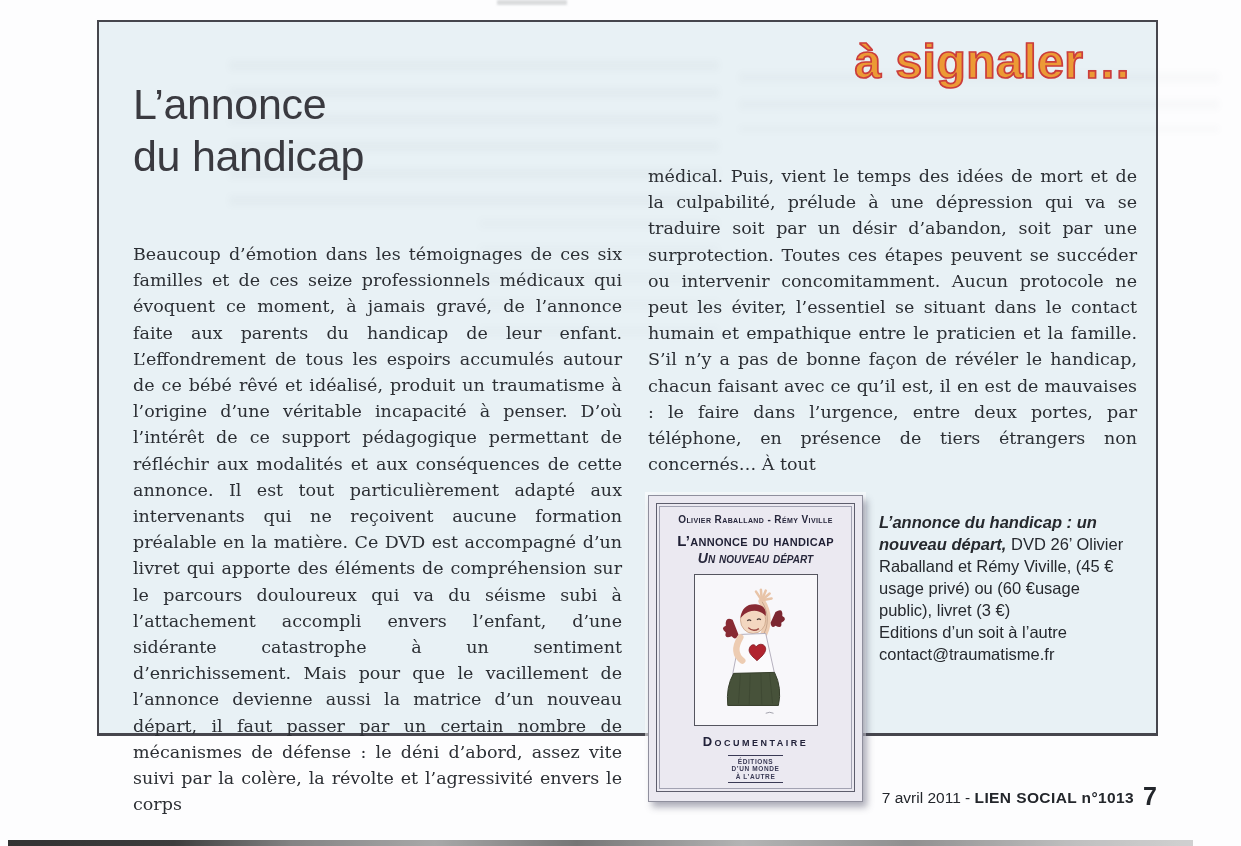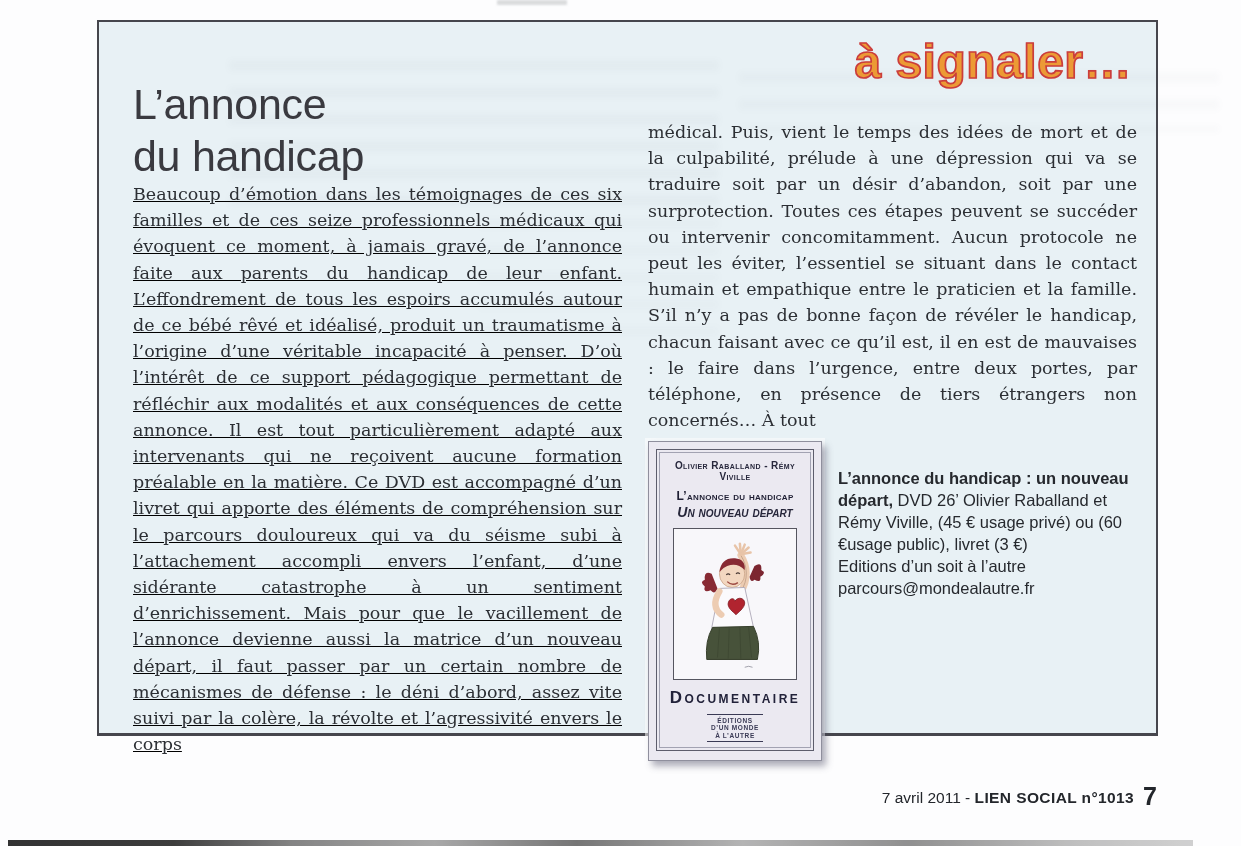--- a/index.html
+++ b/index.html
@@ -37,73 +37,73 @@
   .title {
     position:absolute; left:133px; top:78px; width:489px;
     font-size:43px; line-height:52px; font-weight:500;
     color:#3a3a40; letter-spacing:-0.3px;
   }
   .title span { display:block; }
   
   .body-text {
     font-family:"DejaVu Serif", serif;
     font-size:17.5px; line-height:26.2px;
-    color:#2c2f34; text-align:justify;
-  }
-  .left-col  { position:absolute; left:133px; top:181px; width:489px;text-decoration:underline; }
+    color:#2c2f34; text-align:justify;margin-top:44px;
+  }
+  .left-col  { position:absolute; left:133px; top:197px; width:489px; }
   .right-col { position:absolute; left:648px; top:119px; width:489px; }
   
-  .cover { float:left; width:174px; margin:8px 16px 4px 0; }
+  .cover { float:left; width:215px; margin:18px 16px 4px 0; }
   .cover-card {
     background:#ebe9f1; border:1px solid #8f8f9d;
     box-shadow:4px 5px 7px rgba(70,70,95,0.45), 0 0 0 3px rgba(255,255,255,0.55);
     padding:7px 7px 9px;
   }
   .cover-frame {
     position:relative; border:1px solid #5d5d6c;
     padding:10px 6px 8px; text-align:center;
   }
   .cover-frame::before {
     content:""; position:absolute; inset:2px;
     border:1px solid #a2a2b2; pointer-events:none;
   }
   .cover-authors {
     font-variant:small-caps; font-weight:700; font-size:10px;
     letter-spacing:0.4px; color:#27273c; margin-bottom:7px;
   }
   .cover-title {
-    font-variant:small-caps; font-weight:700; font-size:12px;
+    font-variant:small-caps; font-weight:700; font-size:15px;
     letter-spacing:0.3px; color:#1f1f34;
   }
   .cover-subtitle {
     font-variant:small-caps; font-weight:700; font-style:italic;
     font-size:14px; color:#26263a; margin:1px 0 8px;
   }
   .cover-art {
     width:124px; height:152px; margin:0 auto 8px;
     background:#f8f7fa; border:1px solid #55555f;
     display:flex; align-items:center; justify-content:center;
   }
   .cover-genre {
-    font-variant:small-caps; font-weight:700; font-size:17px;
+    font-variant:small-caps; font-weight:700; font-size:13px;
     letter-spacing:2.5px; color:#22223a; margin-bottom:6px;
   }
   .cover-pub {
     display:inline-block; font-size:6.5px; font-weight:700;
     letter-spacing:0.6px; color:#3a3a55; line-height:7.5px;
     border-top:1px solid #3a3a55; border-bottom:1px solid #3a3a55;
     padding:1.5px 4px; text-transform:uppercase;
   }
   .cover-pub span { display:block; }
   
   .caption {
     margin-top:34px;
     font-size:16.5px; line-height:22px; color:#26292e;
   }
-  .caption .lead { font-weight:700; }
+  .caption .lead { font-weight:700; font-style:italic; }
   .caption .cap-body { }
   .caption .cap-line { display:block; }
   
   .footer {
     position:absolute; top:780px; right:84px;
     font-size:15.5px; color:#23262b; white-space:nowrap;
   }
   .footer .brand { font-weight:700; letter-spacing:0.4px; }
   .footer .pageno {
     font-weight:700; font-size:25px; margin-left:9px;
@@ -198,21 +198,21 @@
             <span>à l’autre</span>
           </div>
         </div>
       </div>
     </div>
 
 
     <div class="caption">
       <span class="lead">L’annonce du handicap : un nouveau départ,</span><span class="cap-body"> DVD 26’ Olivier Raballand et Rémy Viville, (45 € usage privé) ou (60 €usage public), livret (3 €)</span>
       <span class="cap-line">Editions d’un soit à l’autre</span>
-      <span class="cap-line">parcours@mondealautre.fr</span>
+      <span class="cap-line">contact@traumatisme.fr</span>
     </div>
   </div>
 
   <div class="footer">
     <span>7 avril 2011 - </span><span class="brand">LIEN SOCIAL n°1013</span><span class="pageno">7</span>
   </div>
 
   <div class="scan-bar"></div>
 </div>
 

